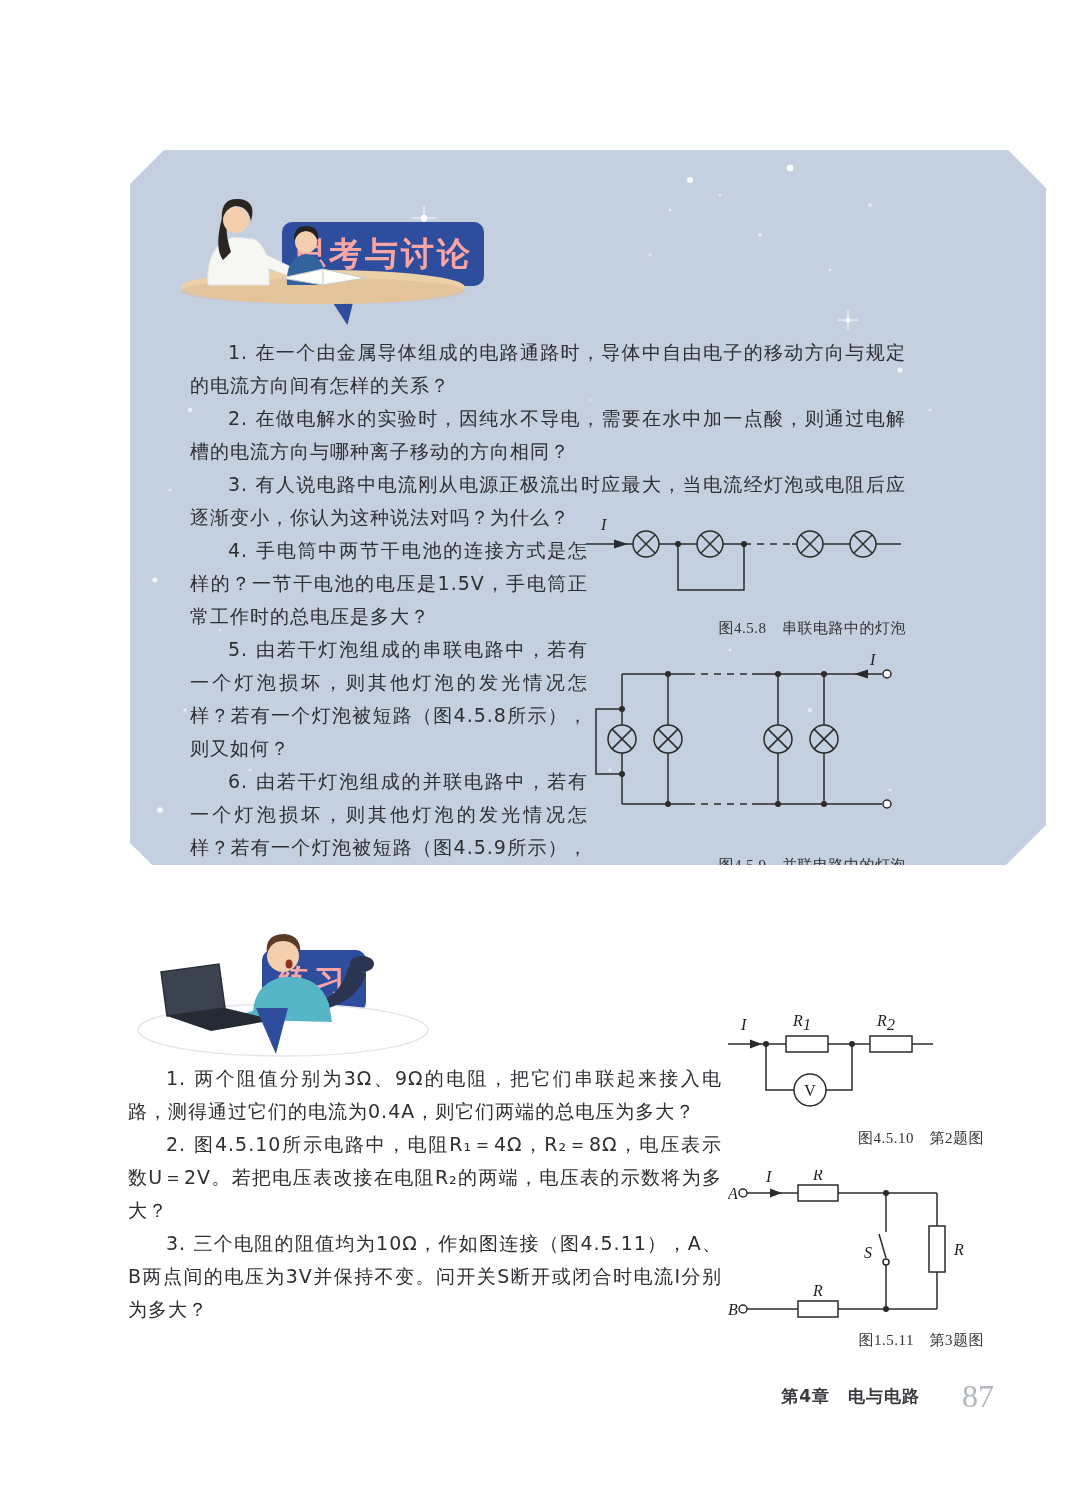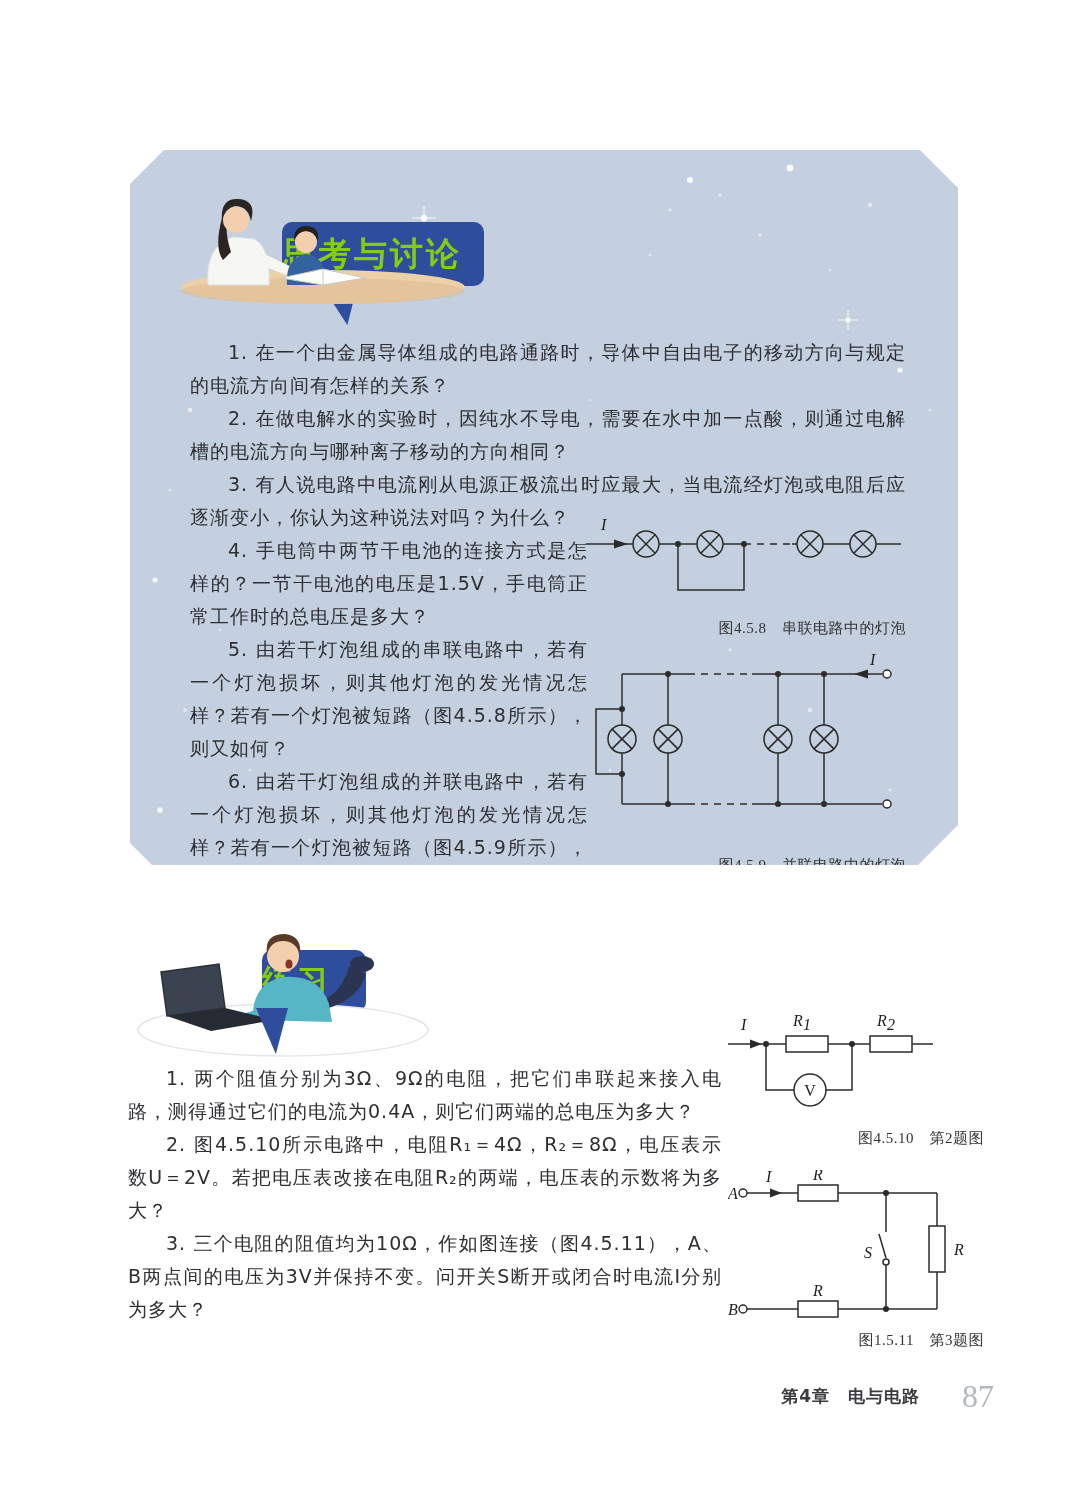--- a/index.html
+++ b/index.html
@@ -4,33 +4,33 @@
 <style>
   * { margin:0; padding:0; box-sizing:border-box; }
   html,body { background:#ffffff; }
   body {
     width:1088px; height:1508px; position:relative; overflow:hidden;
     font-family:"DejaVu Sans", sans-serif; color:#2e2f33;
   }
 
   
   .panel {
-    position:absolute; left:130px; top:150px; width:828px; height:715px;
+    position:absolute; left:130px; top:150px; width:916px; height:715px;
     background:#c4cfdf;
     clip-path: polygon(34px 0, calc(100% - 38px) 0, 100% 38px,
                        100% calc(100% - 40px), calc(100% - 40px) 100%,
                        22px 100%, 0 calc(100% - 22px), 0 34px);
   }
   .sparkles { position:absolute; inset:0; pointer-events:none; }
 
   
   .bubble {
     position:absolute; background:#2e4d9d; border-radius:10px;
-    color:#84cc16; font-weight:bold; text-align:center;
-    display:flex; align-items:center; justify-content:flex-start;
+    color:#fca5a5; font-weight:bold; text-align:center;
+    display:flex; align-items:center; justify-content:center;
     z-index:1;
   }
   .bubble1 { left:282px; top:222px; width:202px; height:64px; font-size:33px; letter-spacing:3px; }
   .bubble2 { left:262px; top:950px; width:104px; height:62px; font-size:31px; letter-spacing:4px; }
   .tail {
     position:absolute; background:#2e4d9d; z-index:0;
   }
   .tail1 { left:320px; top:283px; width:38px; height:42px; clip-path:polygon(0 0,100% 0,72% 100%); }
   .tail2 { left:256px; top:1008px; width:32px; height:46px; clip-path:polygon(0 0,100% 0,62% 100%); z-index:4; }
 

